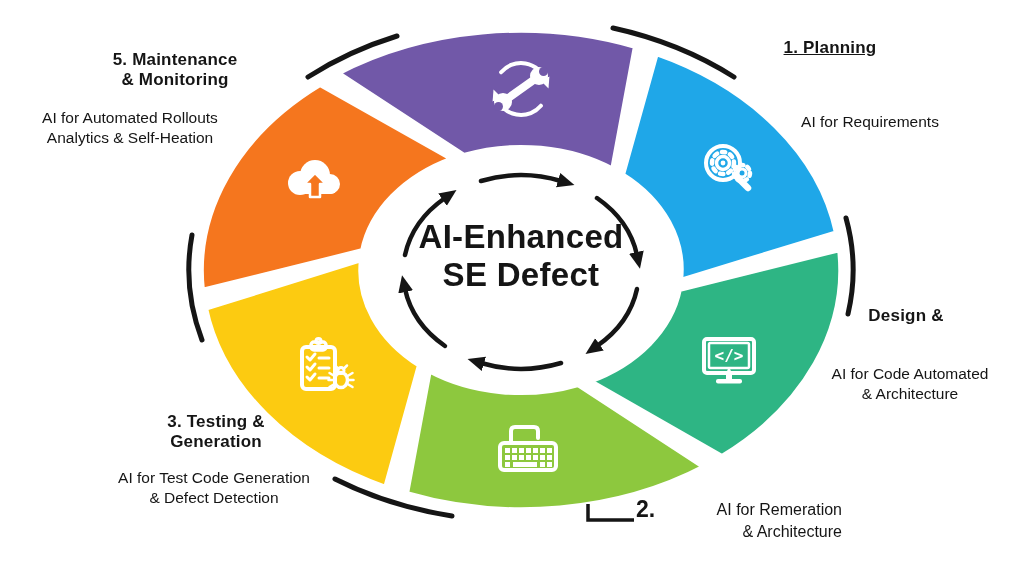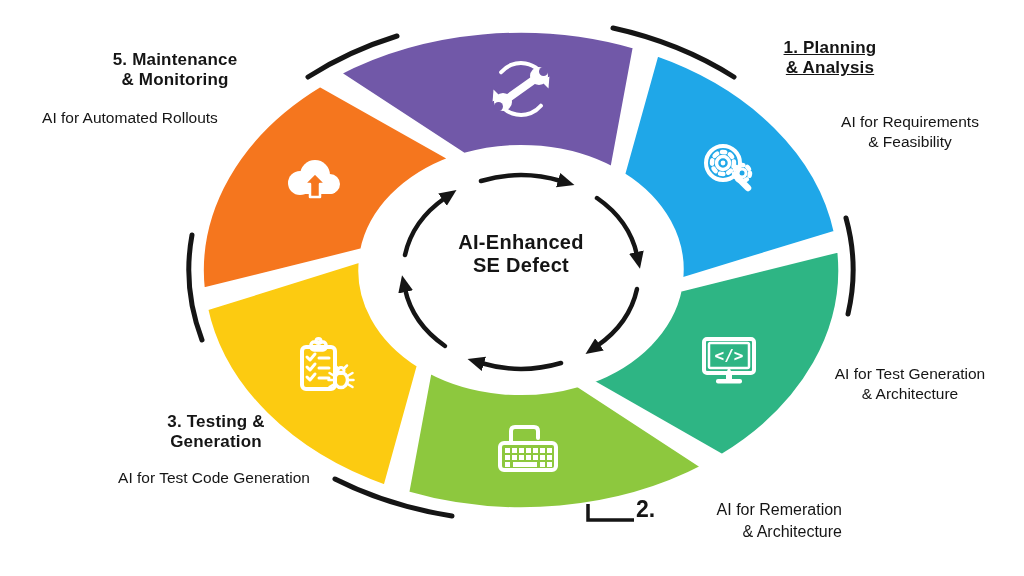--- a/index.html
+++ b/index.html
@@ -4,22 +4,22 @@
 <style>
   html,body{margin:0;padding:0;background:#fff;}
   .stage{
     position:relative;width:1024px;height:576px;background:#ffffff;
     font-family:"Liberation Sans",sans-serif;overflow:hidden;color:#151515;
   }
   .stage svg{position:absolute;left:0;top:0;}
   .lbl{position:absolute;text-align:center;}
   .lbl .t{font-weight:bold;font-size:17px;line-height:1.17;letter-spacing:.2px;}
   .lbl .s{font-size:15.5px;line-height:1.32;font-weight:500;}
-  .ctr{position:absolute;left:371px;top:231px;width:300px;text-align:center;
-       font-weight:bold;font-size:20px;line-height:1.16;letter-spacing:.3px;}
+  .ctr{position:absolute;left:371px;top:218px;width:300px;text-align:center;
+       font-weight:bold;font-size:33px;line-height:1.16;letter-spacing:.3px;}
   .num2{position:absolute;left:636px;top:496px;font-weight:bold;font-size:23px;}
   .sub2{position:absolute;left:660px;top:499px;width:182px;text-align:right;
         font-size:16px;line-height:1.35;font-weight:500;}
 </style>
 </head>
 <body>
 
 <div class="stage">
 
   <svg width="1024" height="576" viewBox="0 0 1024 576">
@@ -154,56 +154,57 @@
 
   <div class="lbl" style="left:25px;top:50px;width:300px;">
     <div class="t">
       <div>5. Maintenance</div>
       <div>&amp; Monitoring</div>
     </div>
   </div>
   <div class="lbl" style="left:0px;top:108px;width:260px;">
     <div class="s">
       <div>AI for Automated Rollouts</div>
+      <div>Analytics &amp; Self-Heation</div>
     </div>
   </div>
 
   <div class="lbl" style="left:705px;top:38px;width:250px;text-decoration:underline;">
     <div class="t">
       <div>1. Planning</div>
-      <div>&amp; Analysis</div>
-    </div>
-  </div>
-  <div class="lbl" style="left:795px;top:112px;width:230px;">
+    </div>
+  </div>
+  <div class="lbl" style="left:755px;top:112px;width:230px;">
     <div class="s">
       <div>AI for Requirements</div>
-      <div>&amp; Feasibility</div>
     </div>
   </div>
 
   <div class="lbl" style="left:792px;top:306px;width:228px;">
     <div class="t">
+      <div>Design &amp;</div>
     </div>
   </div>
   <div class="lbl" style="left:796px;top:364px;width:228px;">
     <div class="s">
-      <div>AI for Test Generation</div>
+      <div>AI for Code Automated</div>
       <div>&amp; Architecture</div>
     </div>
   </div>
 
   <div class="lbl" style="left:85px;top:412px;width:262px;">
     <div class="t">
       <div>3. Testing &amp;</div>
       <div>Generation</div>
     </div>
   </div>
   <div class="lbl" style="left:80px;top:468px;width:268px;">
     <div class="s">
       <div>AI for Test Code Generation</div>
+      <div>&amp; Defect Detection</div>
     </div>
   </div>
 
   <div class="num2">2.</div>
   <div class="sub2">
     <div>AI for Remeration</div>
     <div>&amp; Architecture</div>
   </div>
 
 </div>

